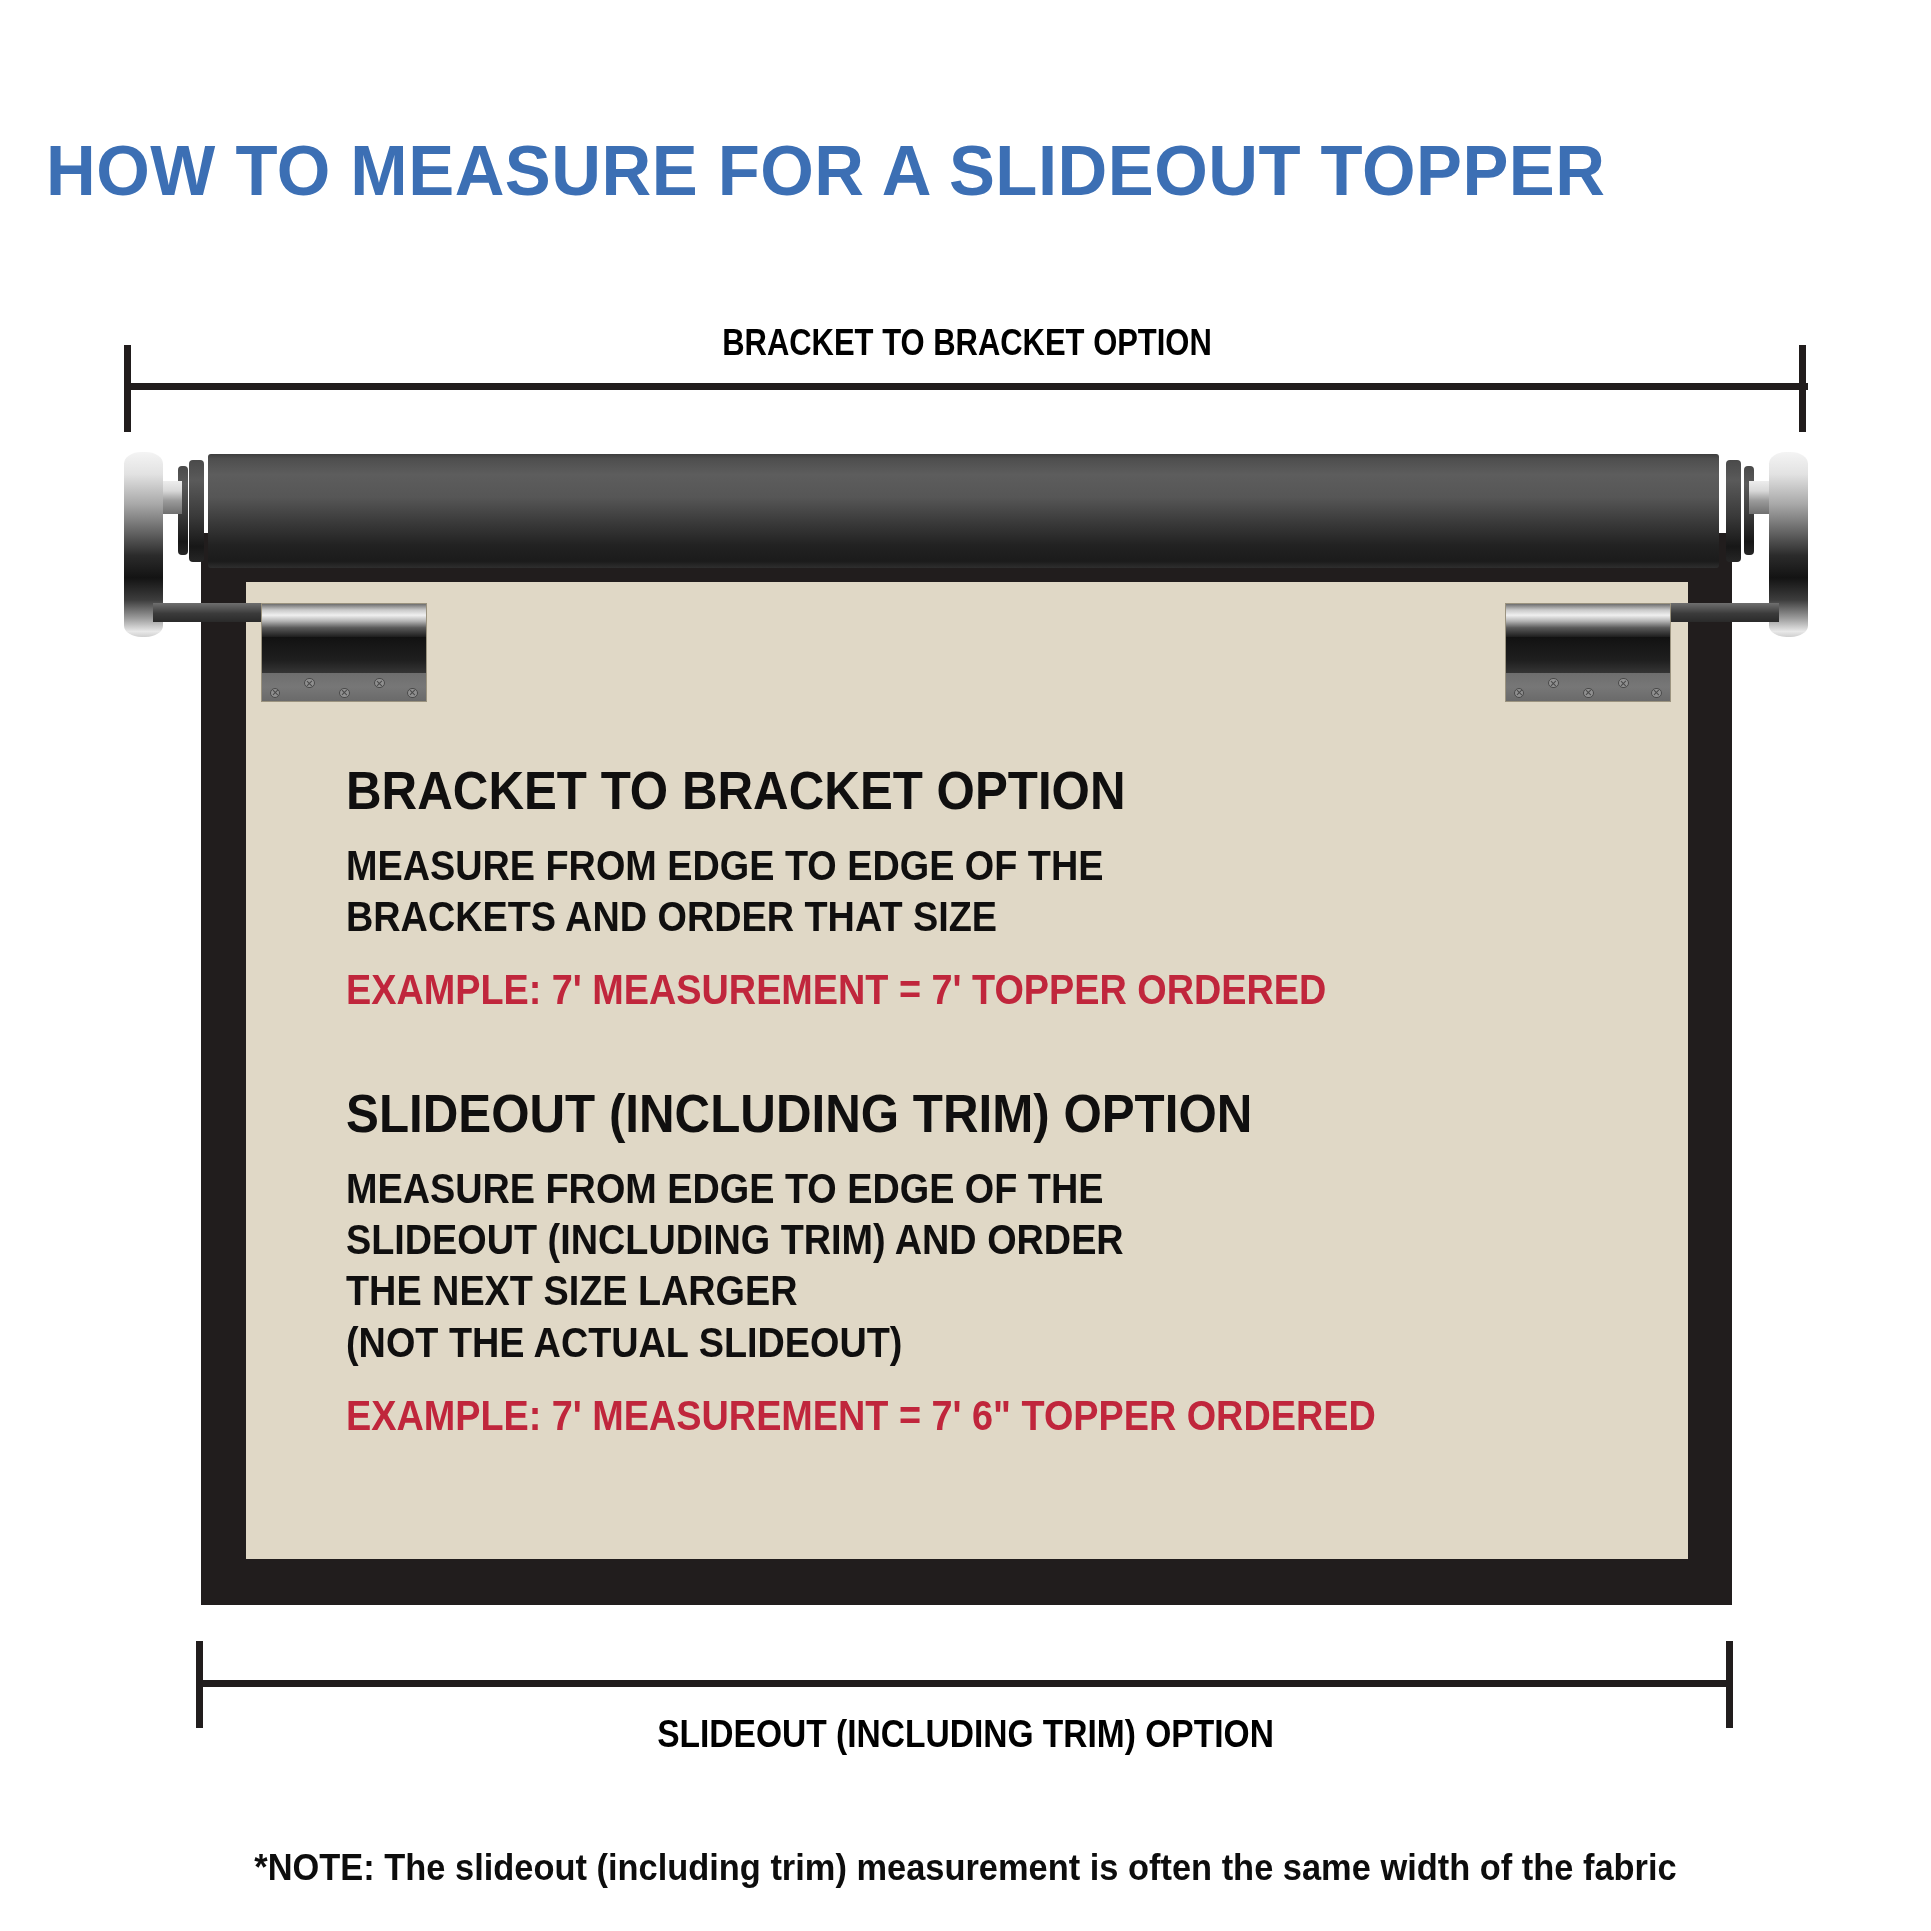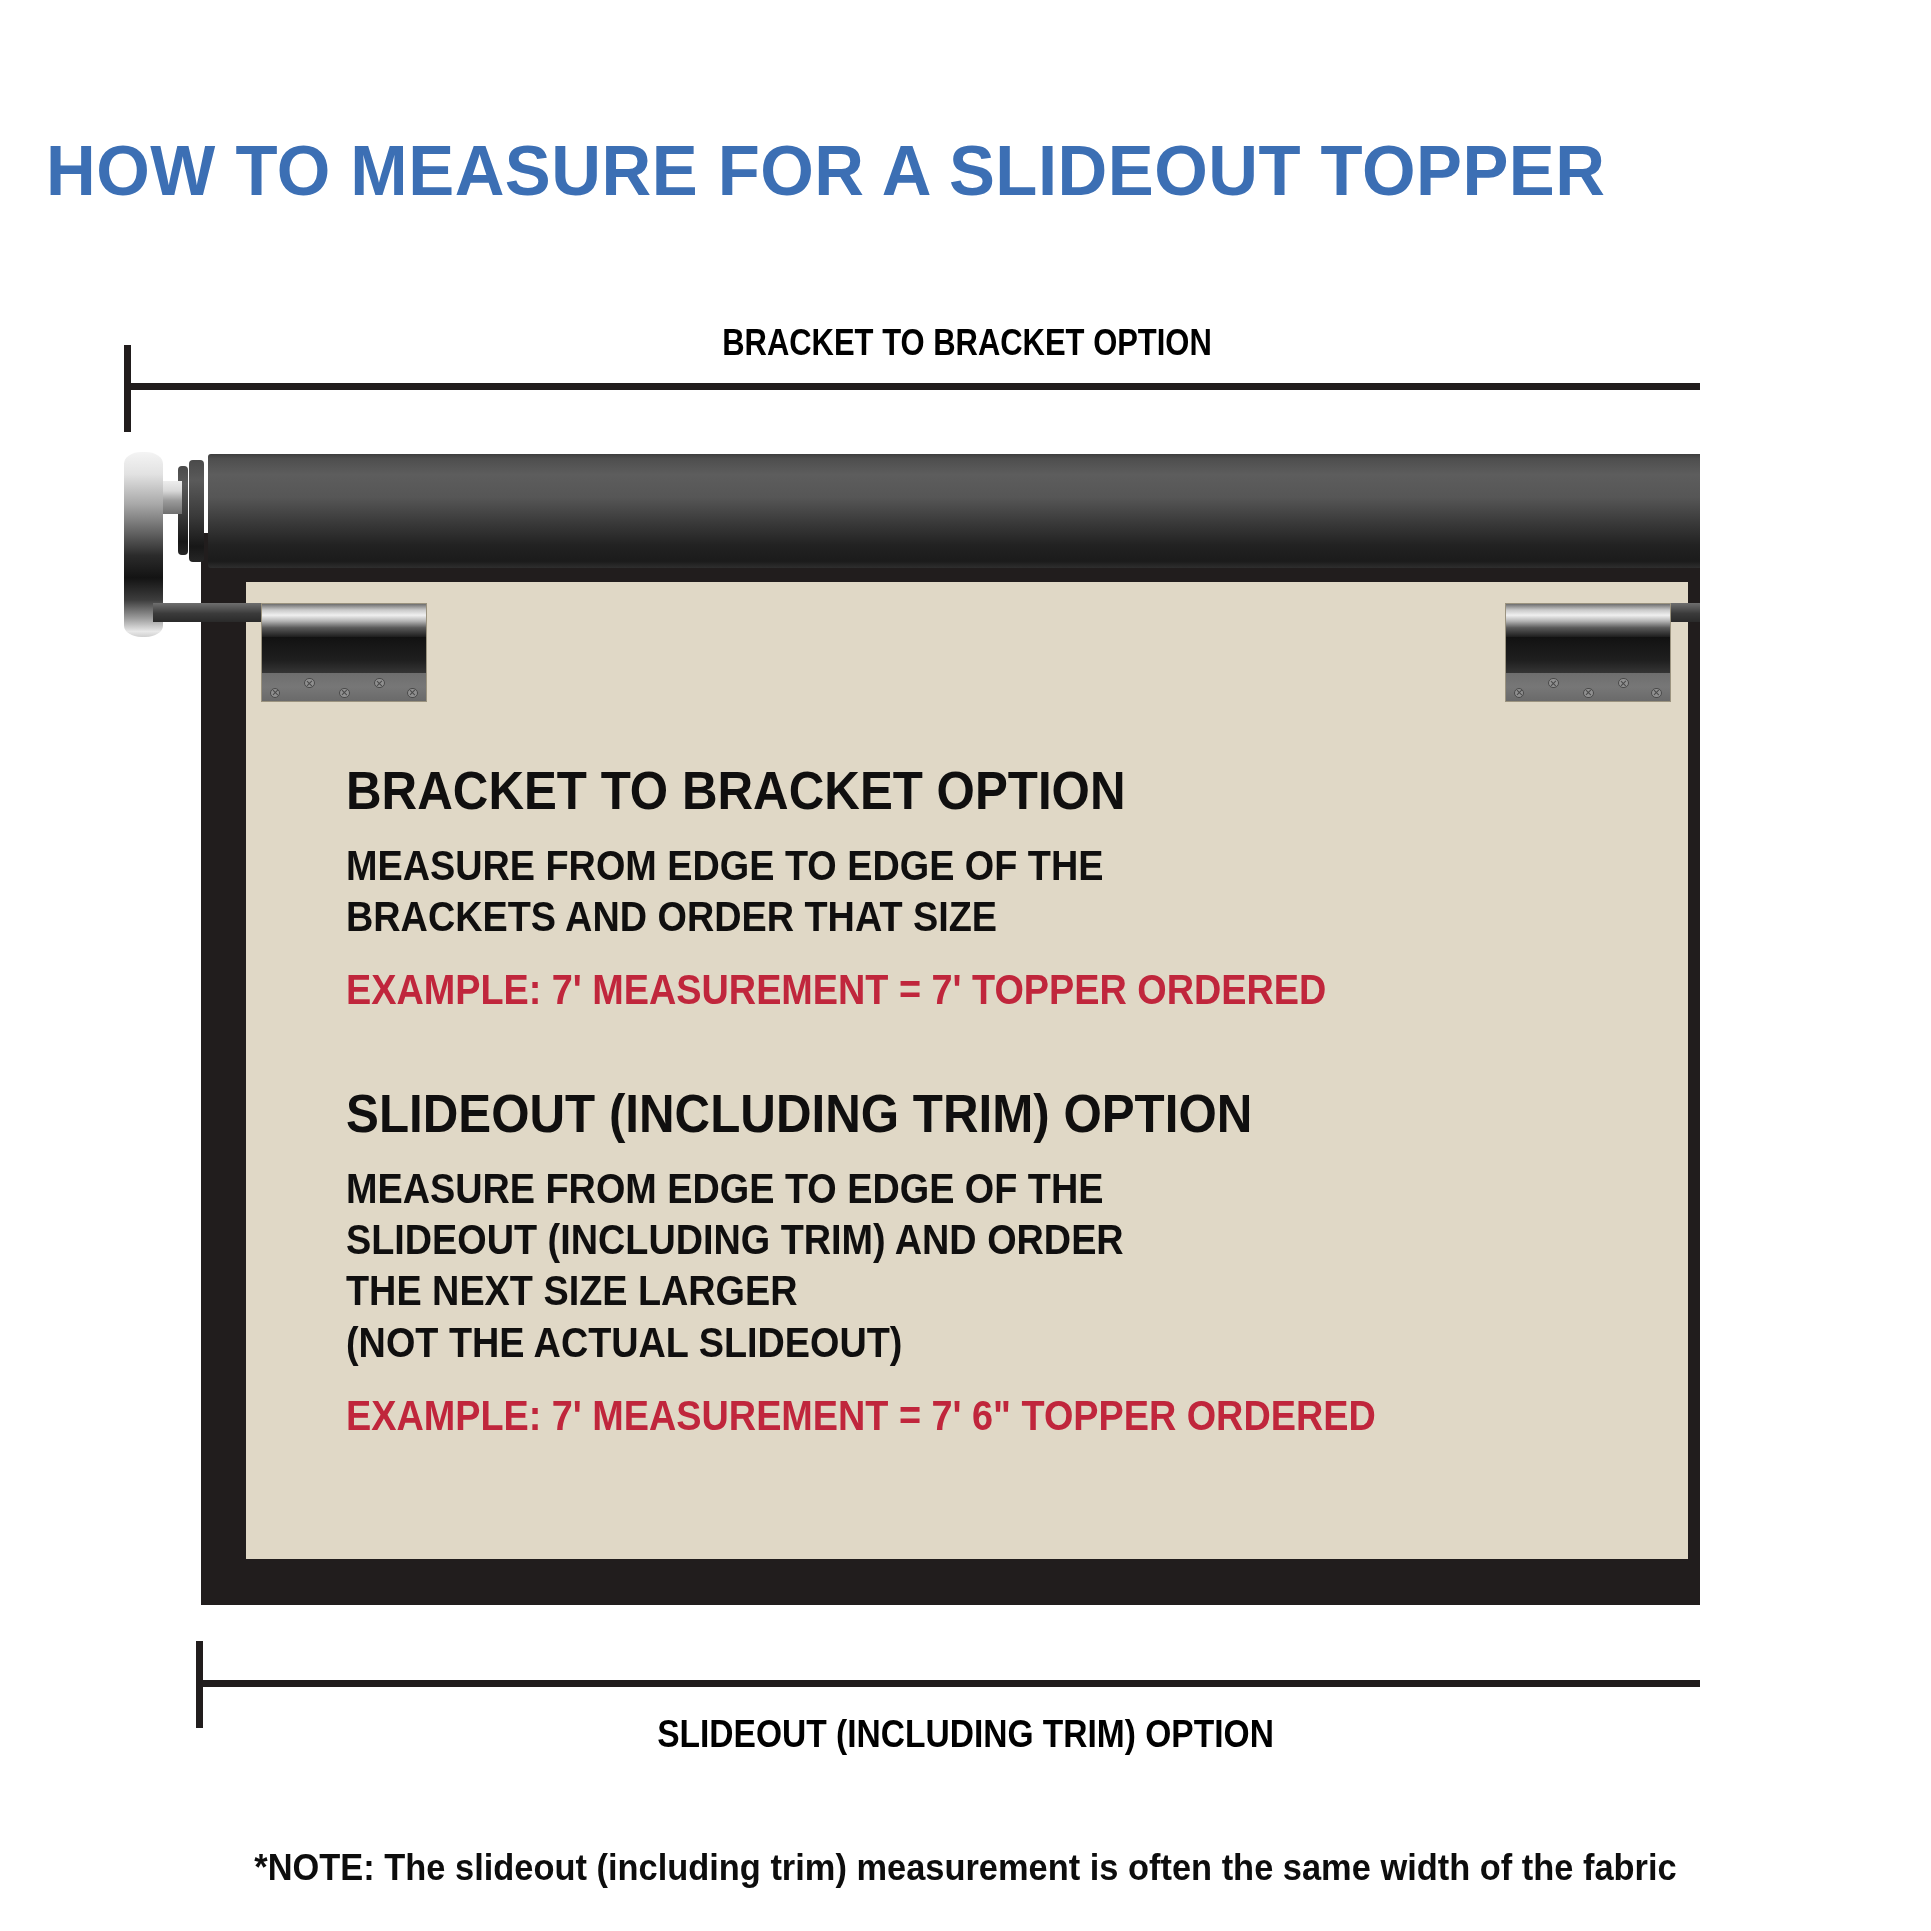--- a/index.html
+++ b/index.html
@@ -5,21 +5,21 @@
   html, body {
     margin: 0;
     padding: 0;
     background: #ffffff;
   }
   body {
     font-family: "Liberation Sans", sans-serif;
   }
   #stage {
     position: relative;
-    width: 1700px;
+    width: 1931px;
     height: 1931px;
     background: #ffffff;
     overflow: hidden;
     border-radius: 7px;
   }
 
   
   #page-title {
     position: absolute;
     left: 46px;

